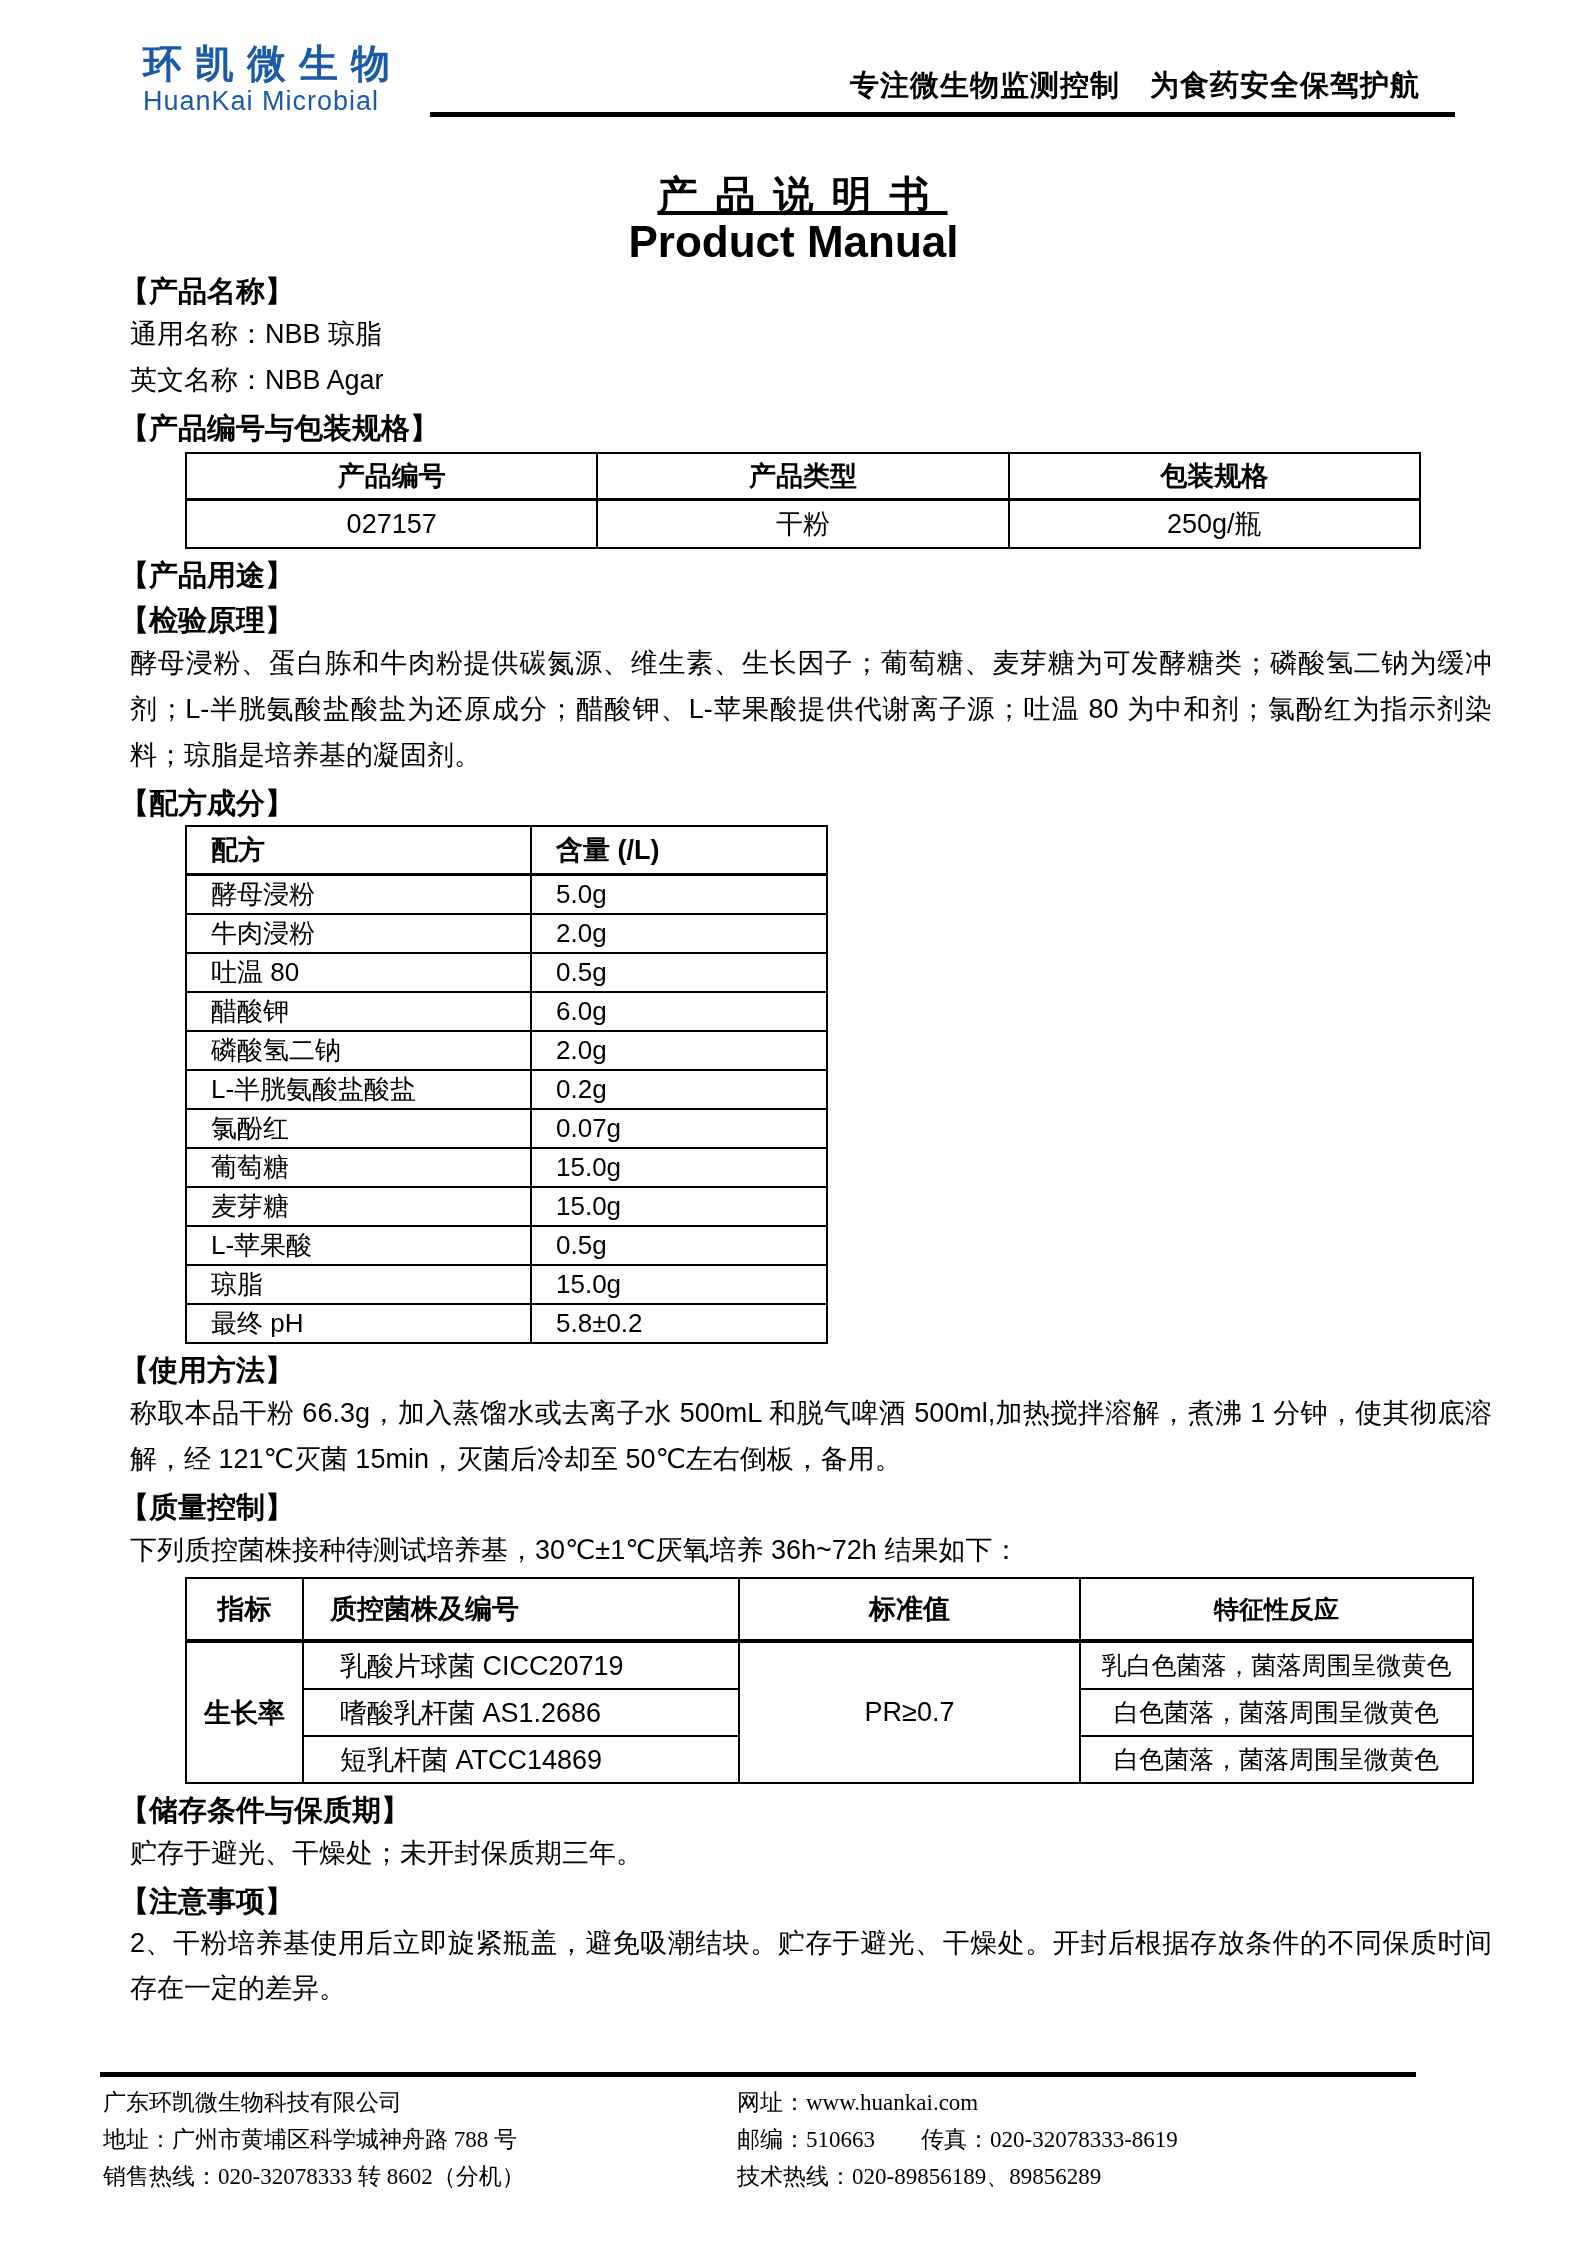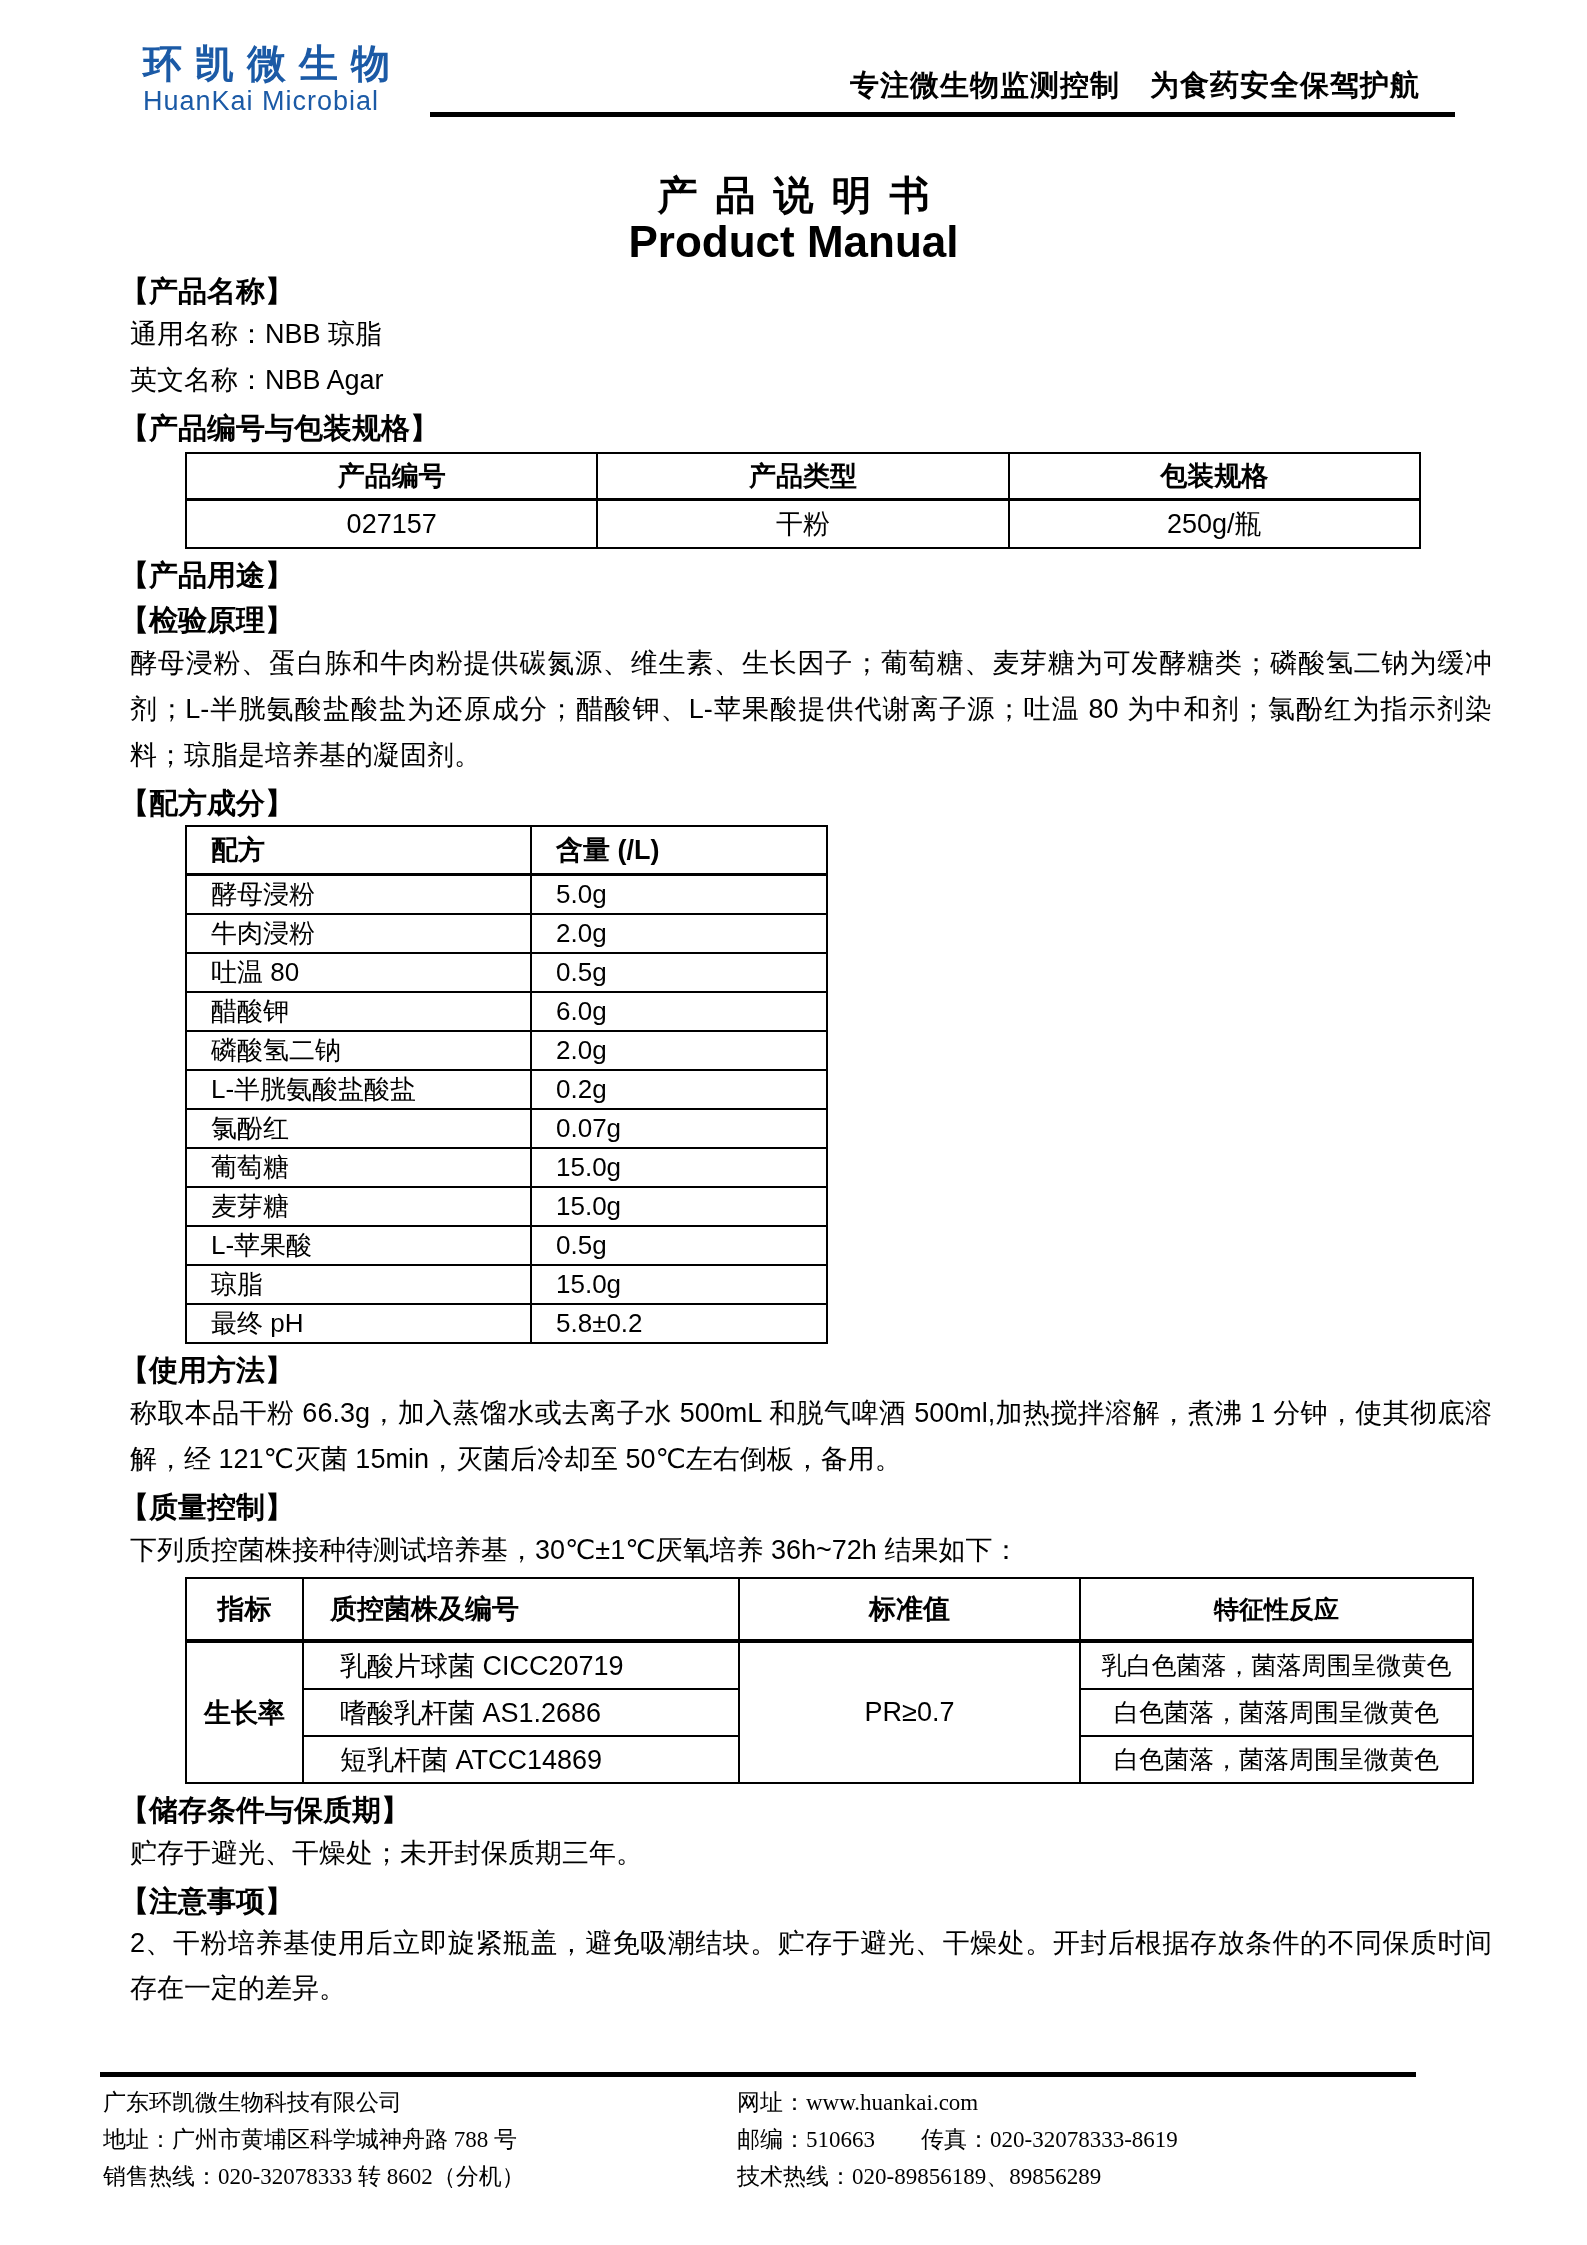--- a/index.html
+++ b/index.html
@@ -12,21 +12,21 @@
   .logo{position:absolute;left:143px;top:40px;width:320px;}
   .logo-mark{position:relative;height:74px;}
   .hkm{font-size:82px;font-weight:bold;color:#1b5aa6;letter-spacing:4px;line-height:70px;display:inline-block;}
   .helix{position:absolute;left:26px;top:-4px;width:92px;height:84px;}
   .reg{font-size:24px;font-weight:bold;color:#1b5aa6;vertical-align:top;position:relative;top:-6px;}
   .logo-cn{font-size:39px;font-weight:bold;color:#1b5aa6;letter-spacing:13px;line-height:44px;margin-top:2px;white-space:nowrap;}
   .logo-en{font-size:27px;color:#1b5aa6;letter-spacing:1px;line-height:30px;font-weight:500;white-space:nowrap;}
   .tagline{position:absolute;right:167px;top:66px;font-size:29px;font-weight:bold;letter-spacing:1px;white-space:nowrap;}
   .hdr-rule{position:absolute;left:430px;top:112px;width:1025px;height:5px;background:#000;}
   
-  .title-cn{text-align:center;font-size:40px;font-weight:bold;letter-spacing:18px;padding-left:18px;line-height:46px;margin:0;}
+  .title-cn{text-align:center;font-size:40px;font-weight:bold;letter-spacing:18px;padding-left:18px;line-height:46px;margin:0;text-decoration:underline;}
   .title-en{text-align:center;font-size:44px;font-weight:bold;line-height:48px;margin:0;}
   
   .h{font-size:29px;font-weight:bold;line-height:40px;margin:5px 90px 0 120px;}
   .p{font-size:27px;line-height:46px;margin:0 95px 0 130px;text-align:justify;}
   .note{font-size:27px;line-height:45px;margin:0 95px 0 130px;text-align:justify;}
   
   table{border-collapse:collapse;font-size:27px;}
   th,td{border:2px solid #000;}
   .t-sku{margin:4px 0 6px 185px;width:1236px;table-layout:fixed;}
   .t-sku th{height:42px;font-weight:bold;text-align:center;border-bottom-width:3px;}

